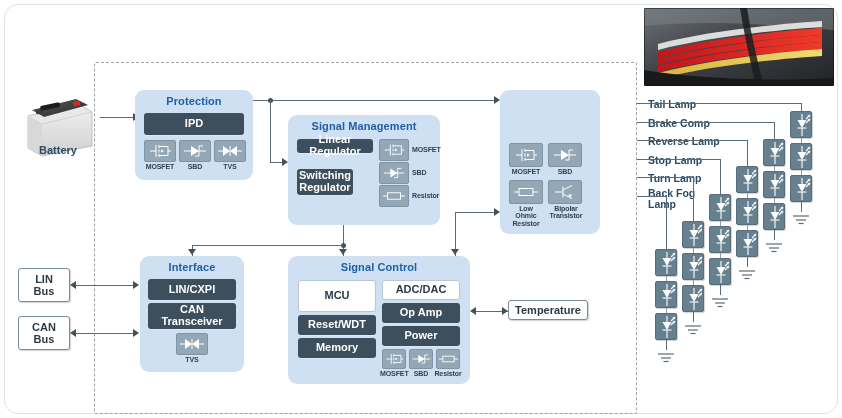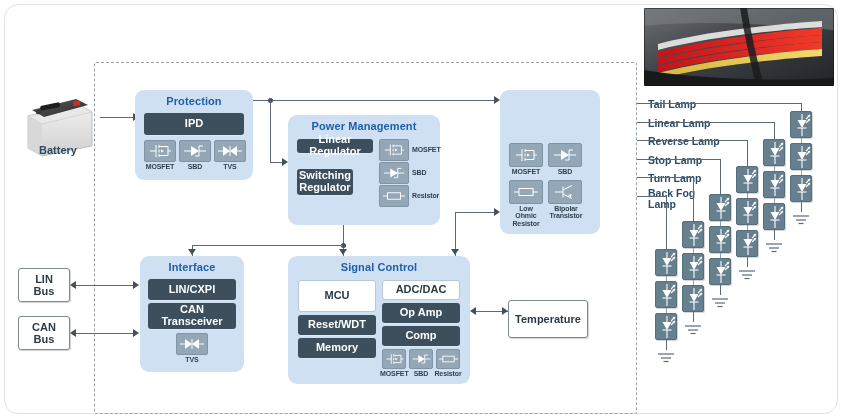--- a/index.html
+++ b/index.html
@@ -176,21 +176,21 @@
         <line x1="20" y1="9" x2="25" y2="9"></line>
           </g>
         </svg>
     </div>
     <div class="icon-cap" style="position:absolute;left:9px;top:73px;width:32px;">MOSFET</div>
     <div class="icon-cap" style="position:absolute;left:44px;top:73px;width:32px;">SBD</div>
     <div class="icon-cap" style="position:absolute;left:79px;top:73px;width:32px;">TVS</div>
   </div>
 
   <div class="panel" style="left:288px;top:115px;width:152px;height:110px;">
-    <div class="panel-title">Power Management</div>
+    <div class="panel-title">Signal Management</div>
     <div class="dark-chip" style="position:absolute;left:9px;top:24px;width:76px;height:14px;white-space:pre-line;">Linear
 Regulator</div>
     <div class="dark-chip" style="position:absolute;left:9px;top:54px;width:56px;height:26px;white-space:pre-line;">Switching
 Regulator</div>
 
     <div class="icon-tile" style="position:absolute;left:91px;top:24px;width:30px;height:22px;">
       <svg width="24" height="18" viewBox="0 0 26 18">
           <g stroke="#fff" stroke-width="1" fill="none">
         <line x1="3" y1="9" x2="9" y2="9"></line>
             <line x1="9" y1="3" x2="9" y2="15"></line>
@@ -312,21 +312,21 @@
 
   <div class="panel" style="left:288px;top:256px;width:182px;height:128px;">
     <div class="panel-title">Signal Control</div>
 
     <div class="white-chip" style="position:absolute;left:10px;top:24px;width:78px;height:32px;">MCU</div>
     <div class="dark-chip" style="position:absolute;left:10px;top:59px;width:78px;height:20px;">Reset/WDT</div>
     <div class="dark-chip" style="position:absolute;left:10px;top:82px;width:78px;height:20px;">Memory</div>
 
     <div class="white-chip" style="position:absolute;left:94px;top:24px;width:78px;height:20px;">ADC/DAC</div>
     <div class="dark-chip" style="position:absolute;left:94px;top:47px;width:78px;height:20px;">Op Amp</div>
-    <div class="dark-chip" style="position:absolute;left:94px;top:70px;width:78px;height:20px;">Comp</div>
+    <div class="dark-chip" style="position:absolute;left:94px;top:70px;width:78px;height:20px;">Power</div>
 
     <div class="icon-tile" style="position:absolute;left:94px;top:93px;width:24px;height:20px;">
       <svg width="21" height="16" viewBox="0 0 26 18">
           <g stroke="#fff" stroke-width="1.1" fill="none">
         <line x1="3" y1="9" x2="9" y2="9"></line>
             <line x1="9" y1="3" x2="9" y2="15"></line>
         <line x1="12" y1="3" x2="12" y2="6"></line>
             <line x1="12" y1="7.5" x2="12" y2="10.5"></line>
             <line x1="12" y1="12" x2="12" y2="15"></line>
         <line x1="12" y1="4.5" x2="21" y2="4.5"></line>
@@ -391,21 +391,21 @@
 Bus</div>
 
   <div class="wire wh" style="left:76px;top:285px;width:62px;"></div>
   <div class="arrow arrow-l" style="left:70px;top:281px;"></div>
   <div class="arrow arrow-r" style="left:133px;top:281px;"></div>
 
   <div class="wire wh" style="left:76px;top:333px;width:62px;"></div>
   <div class="arrow arrow-l" style="left:70px;top:329px;"></div>
   <div class="arrow arrow-r" style="left:133px;top:329px;"></div>
 
-  <div class="plain-box" style="left:508px;top:300px;width:80px;height:38px;">Temperature</div>
+  <div class="plain-box" style="left:508px;top:300px;width:80px;height:20px;">Temperature</div>
   <div class="wire wh" style="left:476px;top:311px;width:32px;"></div>
   <div class="arrow arrow-l" style="left:470px;top:307px;"></div>
   <div class="arrow arrow-r" style="left:502px;top:307px;"></div>
 
   <div class="taillight">
     <svg width="190" height="78" viewBox="0 0 190 78" preserveAspectRatio="none">
       <defs>
         <linearGradient id="bodyp" x1="0" y1="0" x2="1" y2="1">
           <stop offset="0" stop-color="#6e7276"></stop>
             <stop offset="0.45" stop-color="#3e4246"></stop>
@@ -429,21 +429,21 @@
         <path d="M14,58 C60,46 130,37 178,34 L178,41 C130,44 60,52 14,64 Z" fill="url(#redg)"></path>
         <path d="M14,65 C60,53 130,44 178,41 L178,48 C130,51 60,59 14,71 Z" fill="url(#amberg)"></path>
       </g>
       <path d="M96,0 C100,26 106,52 112,78 L120,78 C113,52 107,26 103,0 Z" fill="#1a1c1e" opacity="0.85"></path>
       <path d="M0,62 C50,70 120,74 190,70 L190,78 L0,78 Z" fill="#17191b"></path>
       <rect x="0" y="0" width="190" height="78" fill="none" stroke="#0d0e0f" stroke-width="1"></rect>
     </svg>
   </div>
 
   <div class="lamp-label" style="left:648px;top:99px;">Tail Lamp</div>
-  <div class="lamp-label" style="left:648px;top:118px;">Linear Lamp</div>
+  <div class="lamp-label" style="left:648px;top:118px;">Brake Comp</div>
   <div class="lamp-label" style="left:648px;top:136px;">Reverse Lamp</div>
   <div class="lamp-label" style="left:648px;top:155px;">Stop Lamp</div>
   <div class="lamp-label" style="left:648px;top:173px;">Turn Lamp</div>
   <div class="lamp-label" style="left:648px;top:188px;">Back Fog
 Lamp</div>
 
   <div id="lamp-chains">
       <div class="wire wh" style="left: 637px; top: 103px; width: 164px;"></div>
       <div class="wire wv" style="left: 801px; top: 103px; height: 8px;"></div>
       <div class="led-box" style="left: 790px; top: 111px;"><svg width="22" height="27" viewBox="0 0 22 27">

